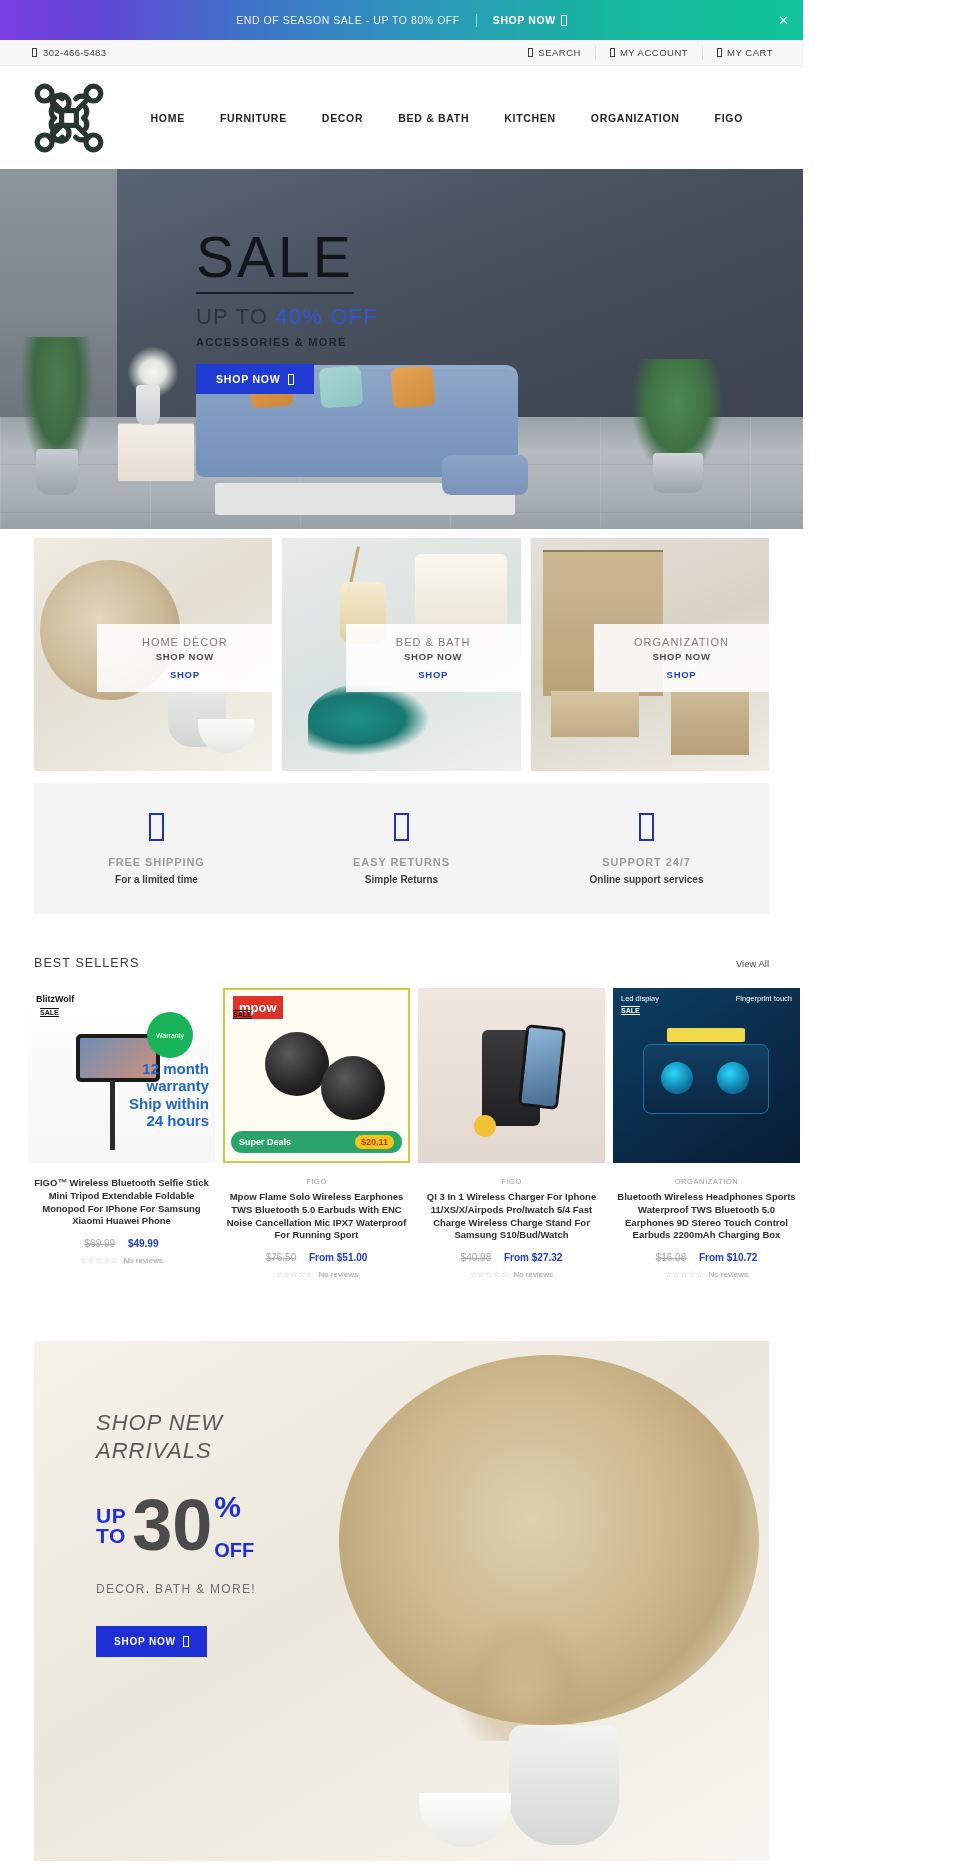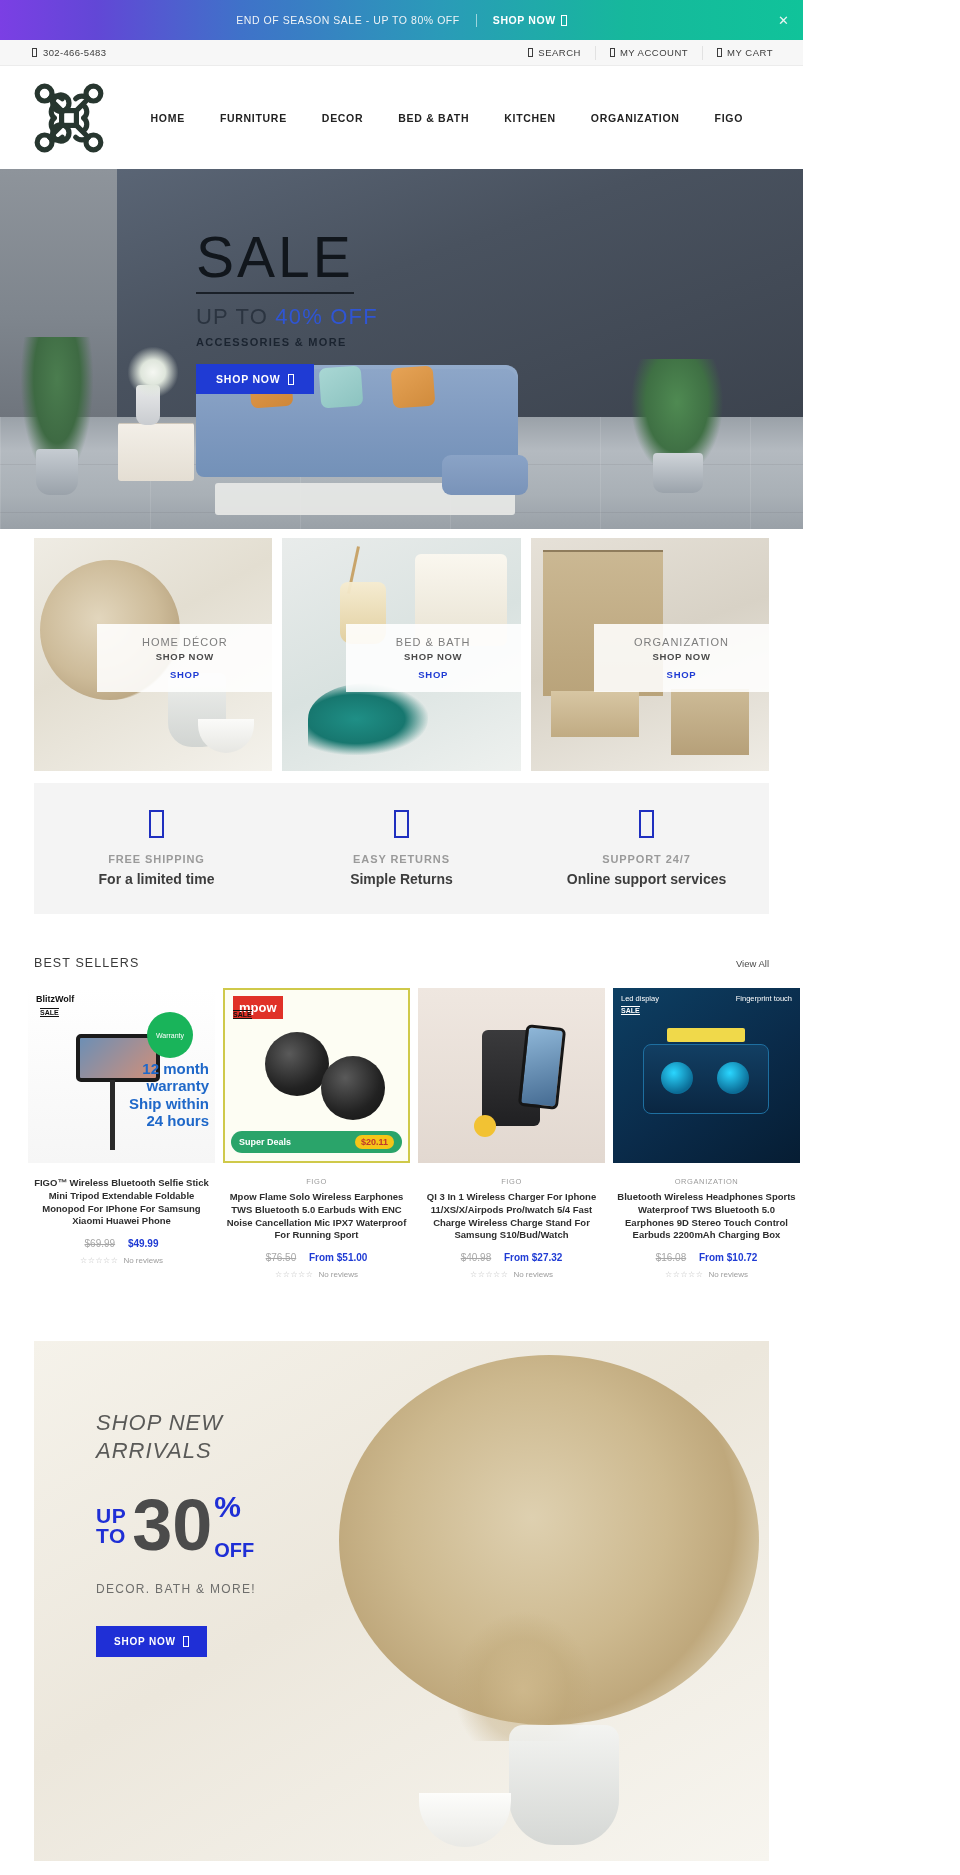--- a/index.html
+++ b/index.html
@@ -184,21 +184,21 @@
   
   .features {
     margin: 12px 34px 0 34px; background: #f4f4f4; height: 131px;
     display: flex; align-items: center;
   }
   .feat { flex: 1; display: flex; flex-direction: column; align-items: center; gap: 6px; font-weight: bold; }
   .feat-icon {
     width: 15px; height: 28px; border: 2px solid #1f2fbf; margin-bottom: 9px;
   }
   .feat-title { font-size: 11px; color: #9a9a9a; letter-spacing: .9px; }
-  .feat-sub { font-size: 14px; color: #3d3d3d; }
+  .feat-sub { font-size: 10px; color: #3d3d3d; }
 
   
   .bs-head {
     margin: 42px 34px 0 34px; display: flex; align-items: baseline; justify-content: space-between;
   }
   .bs-title { font-size: 12.5px; color: #3a3a3a; letter-spacing: 1.1px; }
   .bs-viewall { font-size: 9.5px; color: #4a4a4a; text-decoration: none; }
 
   .products { margin: 18px 0 0 0; padding-left: 28px; display: flex; gap: 8px; overflow: hidden; }
   .prod { width: 187px; flex: 0 0 187px; }

